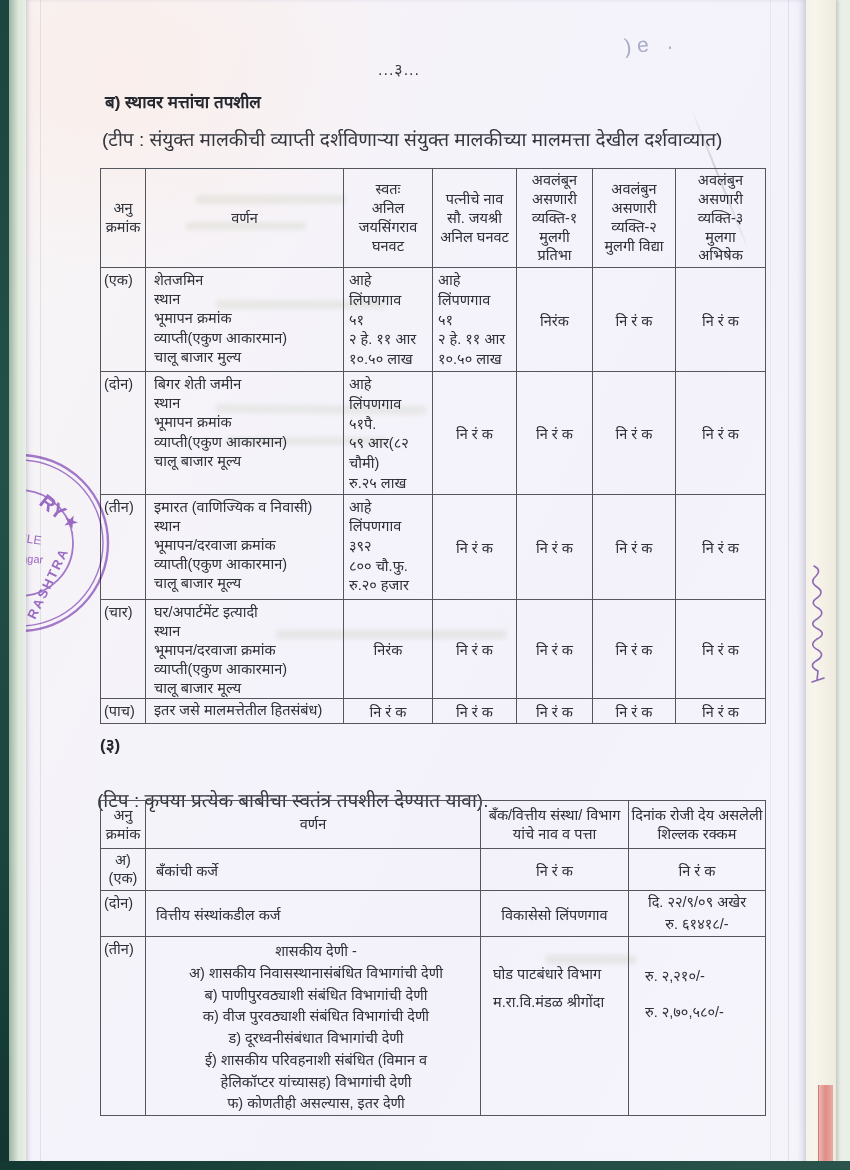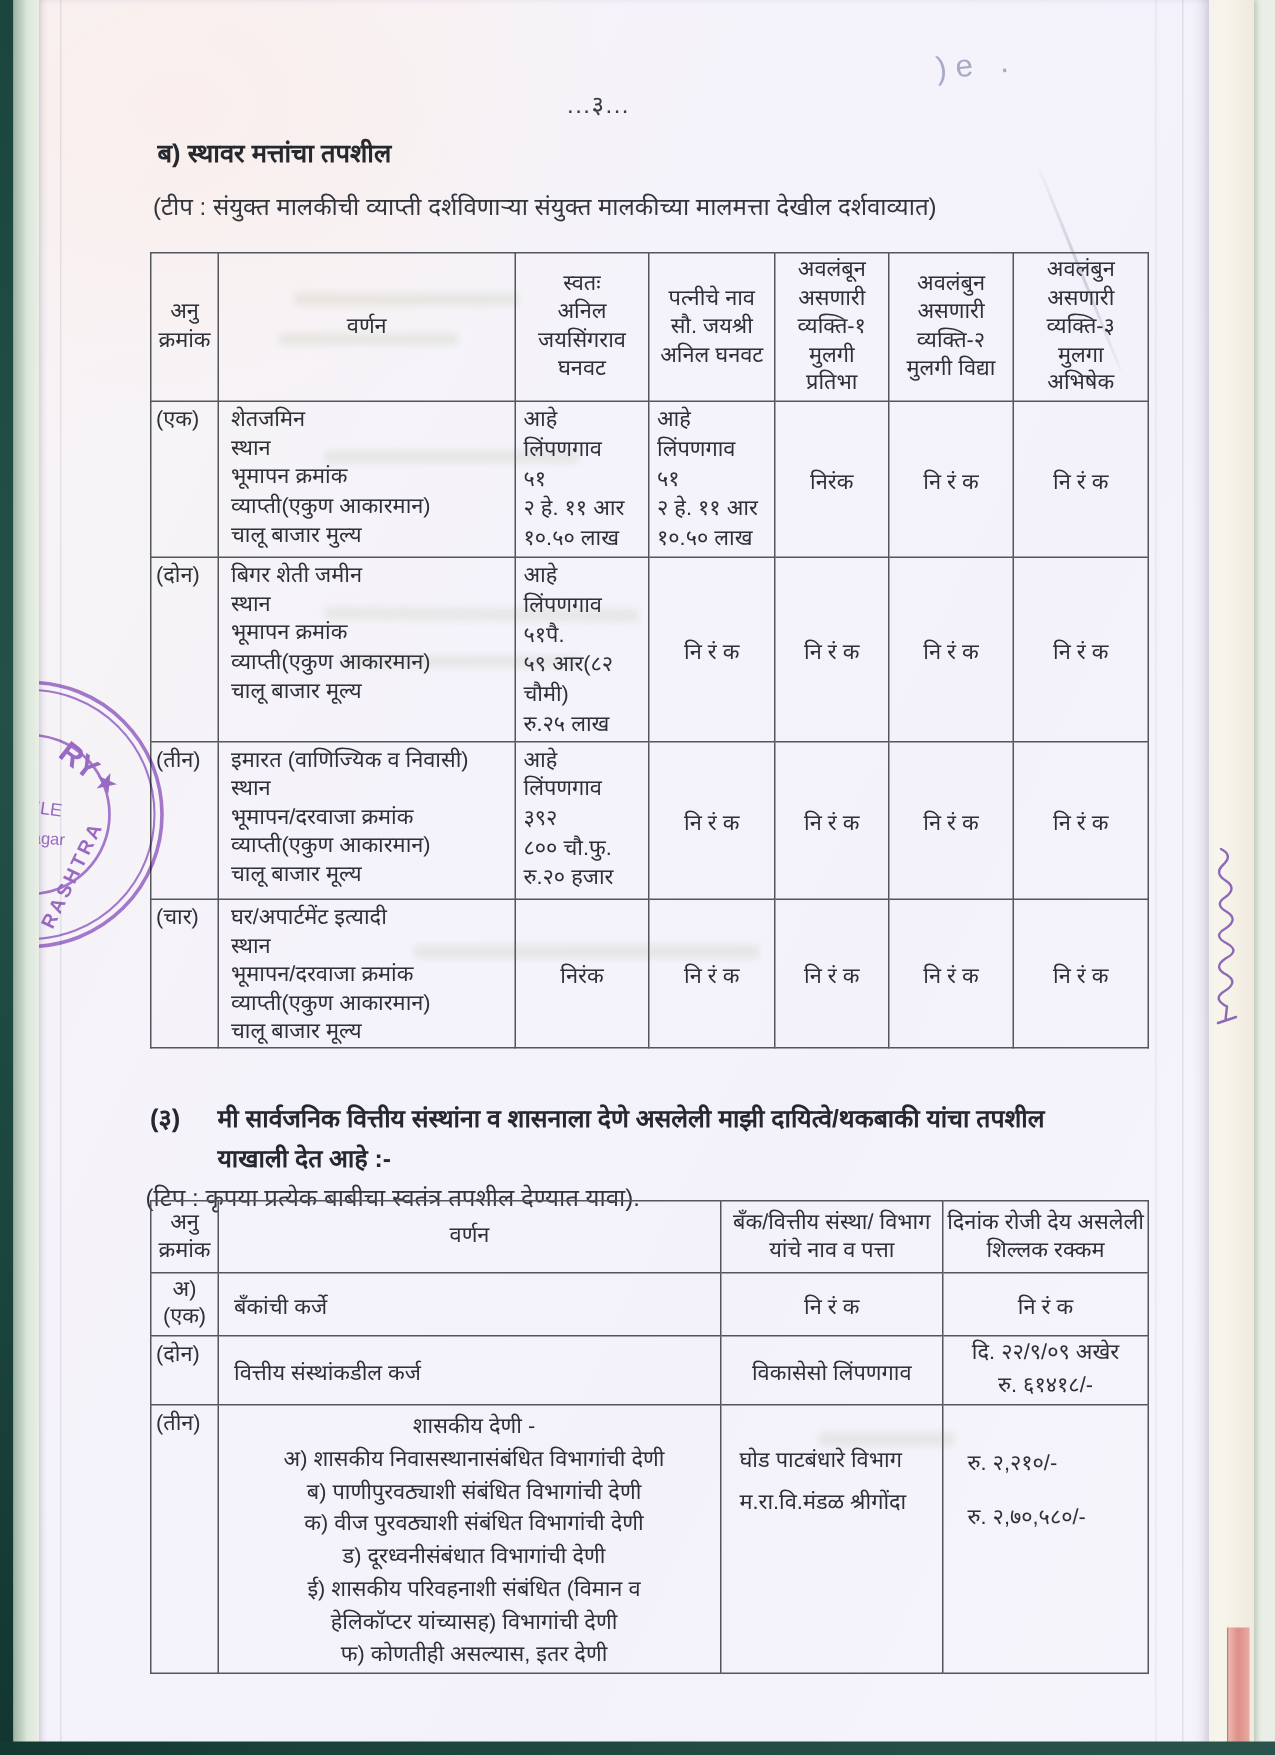--- a/index.html
+++ b/index.html
@@ -29,21 +29,21 @@
     background:
       radial-gradient(ellipse 420px 300px at 12% 6%, rgba(250,238,234,.9) 0%, rgba(250,238,234,0) 70%),
       linear-gradient(115deg,#f8f4f4 0%,#f5f3fa 35%,#f3f1fa 65%,#f6f4fb 100%);
     box-shadow:inset 4px 0 6px -4px rgba(110,95,140,.45), inset -7px 0 9px -6px rgba(100,95,130,.40);
   }
   .fold-line{position:absolute;top:0;width:1px;height:100%;background:rgba(120,118,158,.16);}
   .fold-a{left:14px}.fold-b{left:762px}.fold-c{left:744px;background:rgba(120,118,158,.10)}
   .page-number{position:absolute;left:352px;top:58px;font-size:16px;letter-spacing:1px;color:#3a3c44;}
   .h-section{position:absolute;font-weight:bold;font-size:17px;color:#26282f;}
   .heading-b{left:79px;top:90px;}
-  .note-line{position:absolute;font-size:16px;color:#33353c;}
+  .note-line{position:absolute;font-size:19px;color:#33353c;}
   .note-1{left:76px;top:126px;}
   .sec3-num{left:74px;top:733px;}
   .sec3-text{position:absolute;left:119px;top:733px;width:648px;font-weight:bold;font-size:16.5px;line-height:1.62;color:#26282f;}
   .note-2{left:71px;top:787px;}
   
   table{border-collapse:collapse;table-layout:fixed;position:absolute;left:74px;
     font-size:14.5px;color:#2e3038;}
   .table1{top:168px;width:665px;}
   .table2{top:800px;width:665px;}
   td,th{border:1px solid #53565c;font-weight:normal;overflow:hidden;box-sizing:border-box;}
@@ -213,26 +213,33 @@
 स्थान
 भूमापन/दरवाजा क्रमांक
 व्याप्ती(एकुण आकारमान)
 चालू बाजार मूल्य</td>
       <td class="c-nil">निरंक</td>
       <td class="c-nil">नि रं क</td>
       <td class="c-nil">नि रं क</td>
       <td class="c-nil">नि रं क</td>
       <td class="c-nil">नि रं क</td>
     </tr>
+    <tr class="t1-r4">
+      <td class="c-num">(पाच)</td>
+      <td class="c-desc">इतर जसे मालमत्तेतील हितसंबंध)</td>
+      <td class="c-nil">नि रं क</td>
+      <td class="c-nil">नि रं क</td>
+      <td class="c-nil">नि रं क</td>
+      <td class="c-nil">नि रं क</td>
+      <td class="c-nil">नि रं क</td>
+    </tr>
   </tbody>
     </table>
 
   <div class="h-section sec3-num">(३)</div>
-  <div class="sec3-text"><span>मी सार्वजनिक वित्तीय संस्थांना व शासनाला देणे असलेली माझी दायित्वे/थकबाकी यांचा तपशील</span><br>
-  <span>याखाली देत आहे :-</span></div>
   <div class="note-line note-2">(टिप : कृपया प्रत्येक बाबीचा स्वतंत्र तपशील देण्यात यावा).</div>
 
   <table class="table2">
     <colgroup>
       <col style="width:45px">
         <col style="width:335px">
         <col style="width:148px">
         <col style="width:137px">
     </colgroup>
     <tbody>

